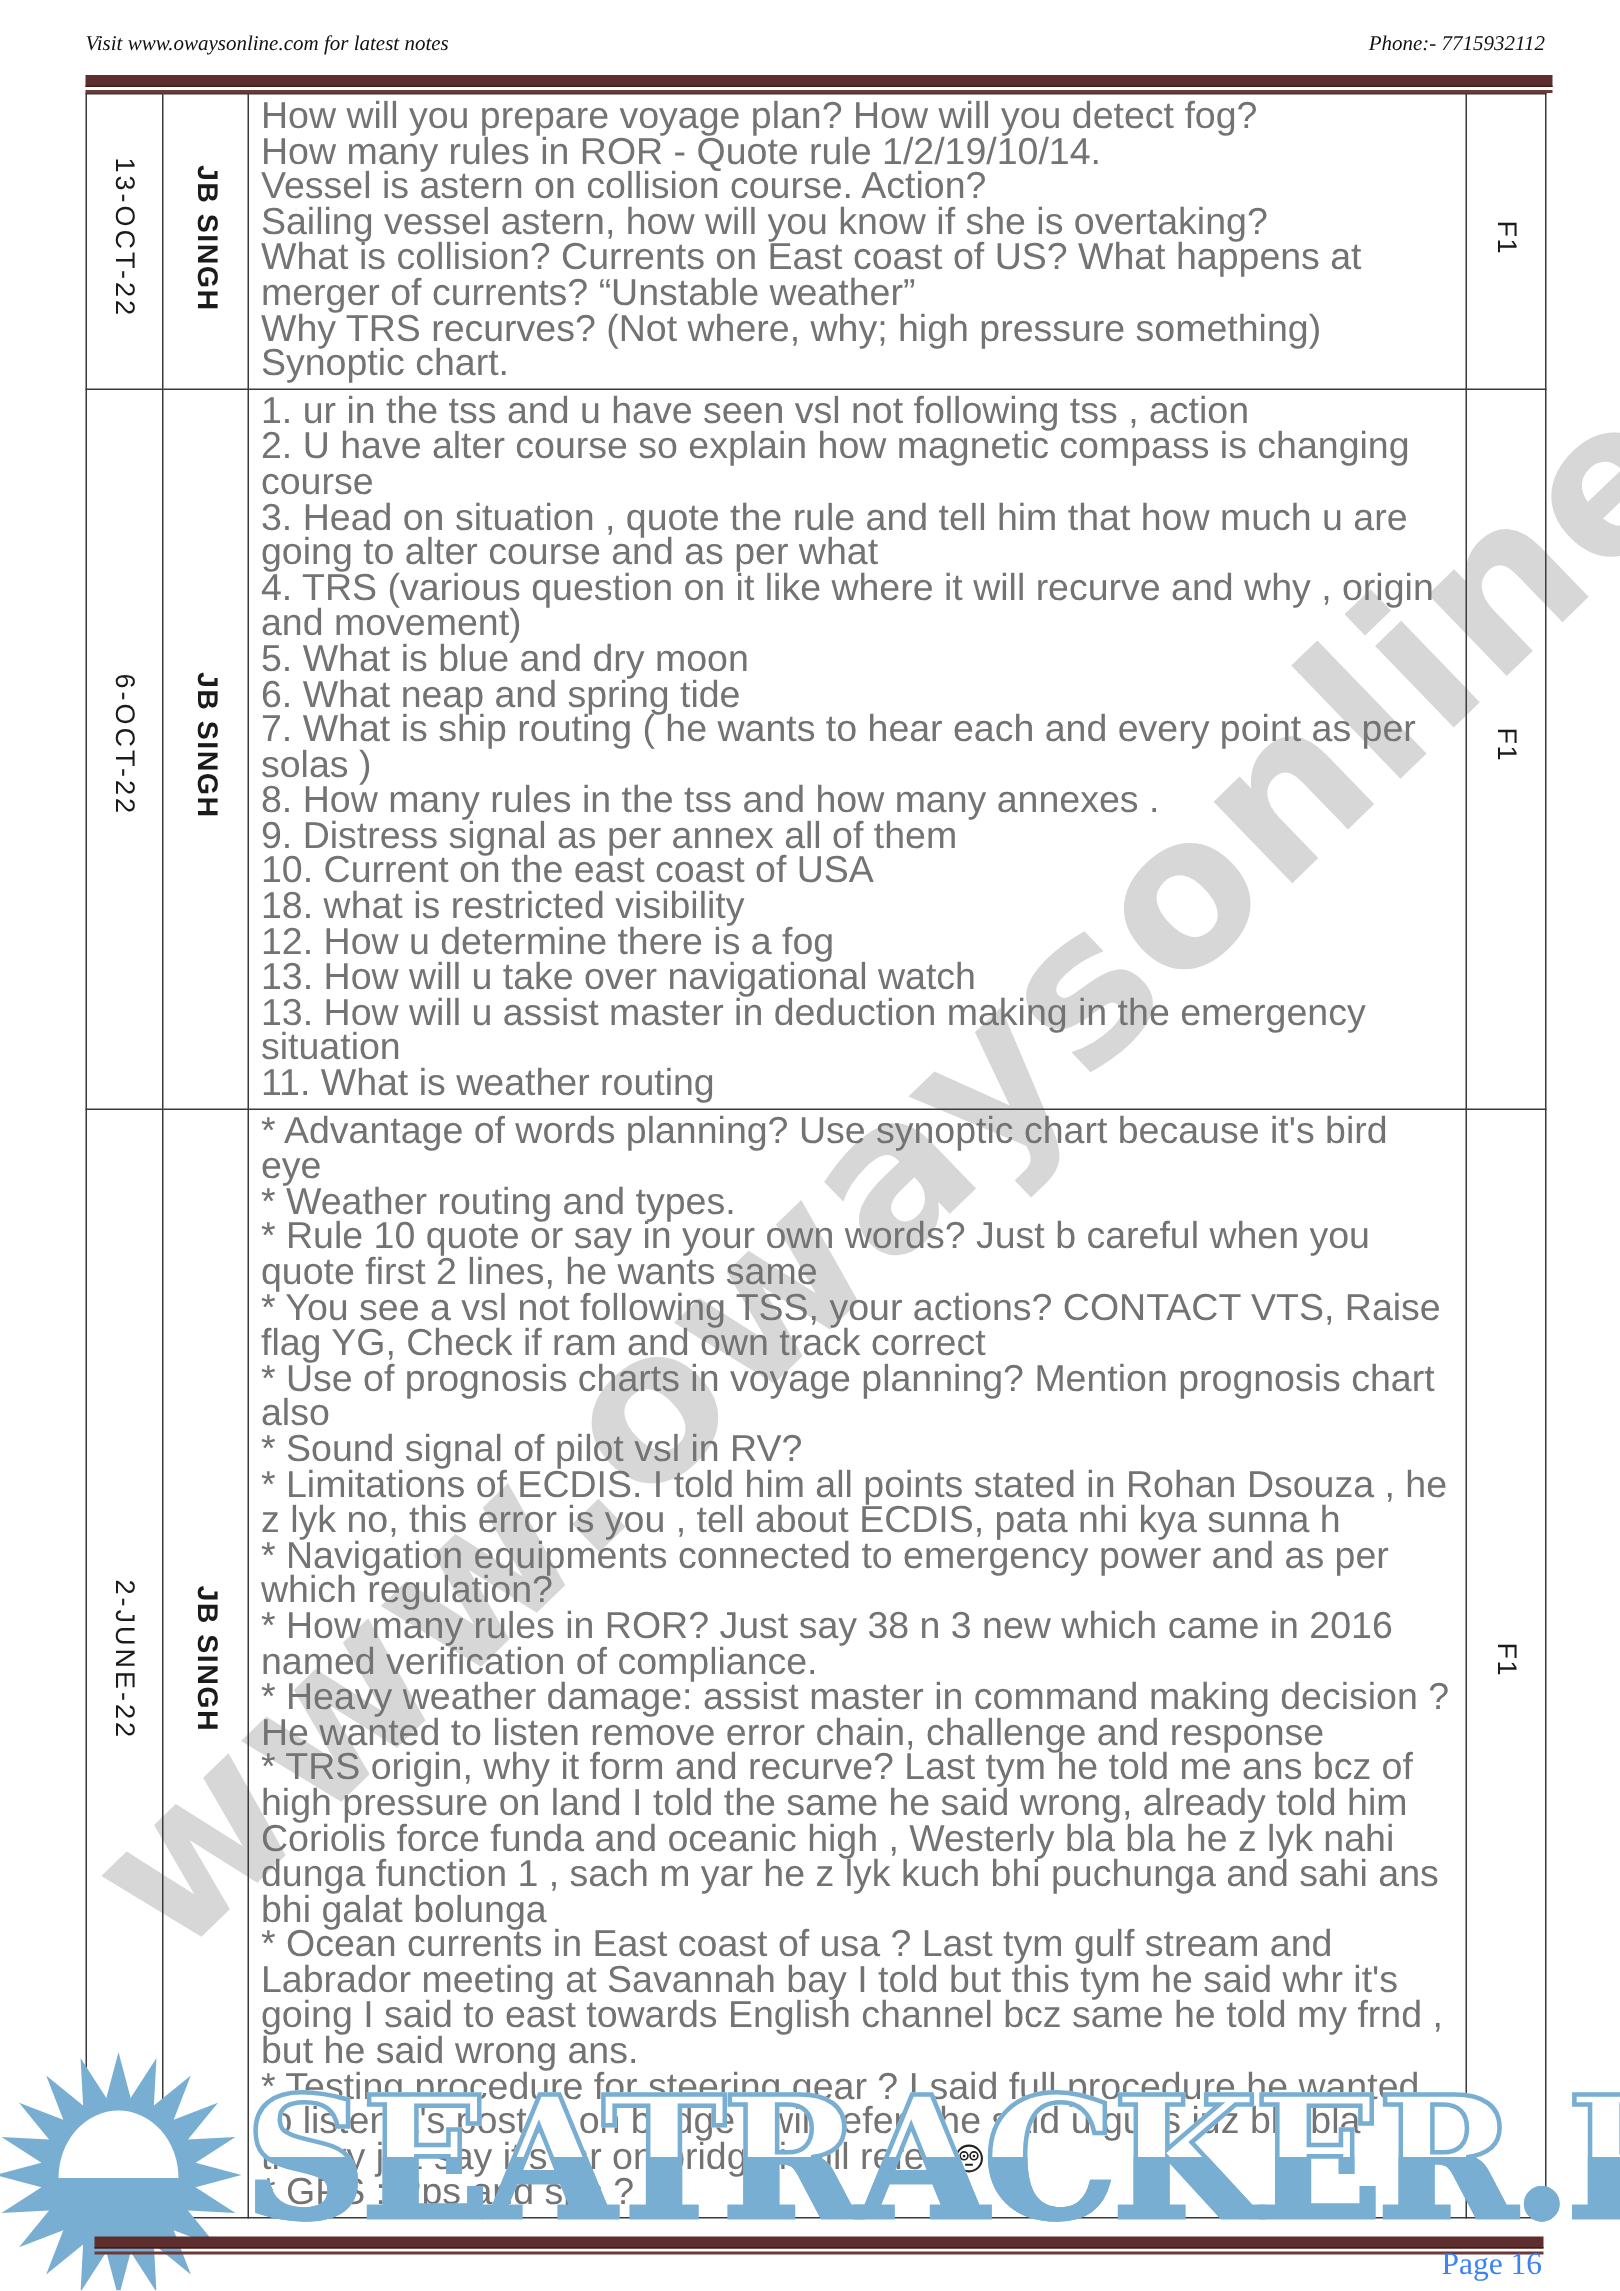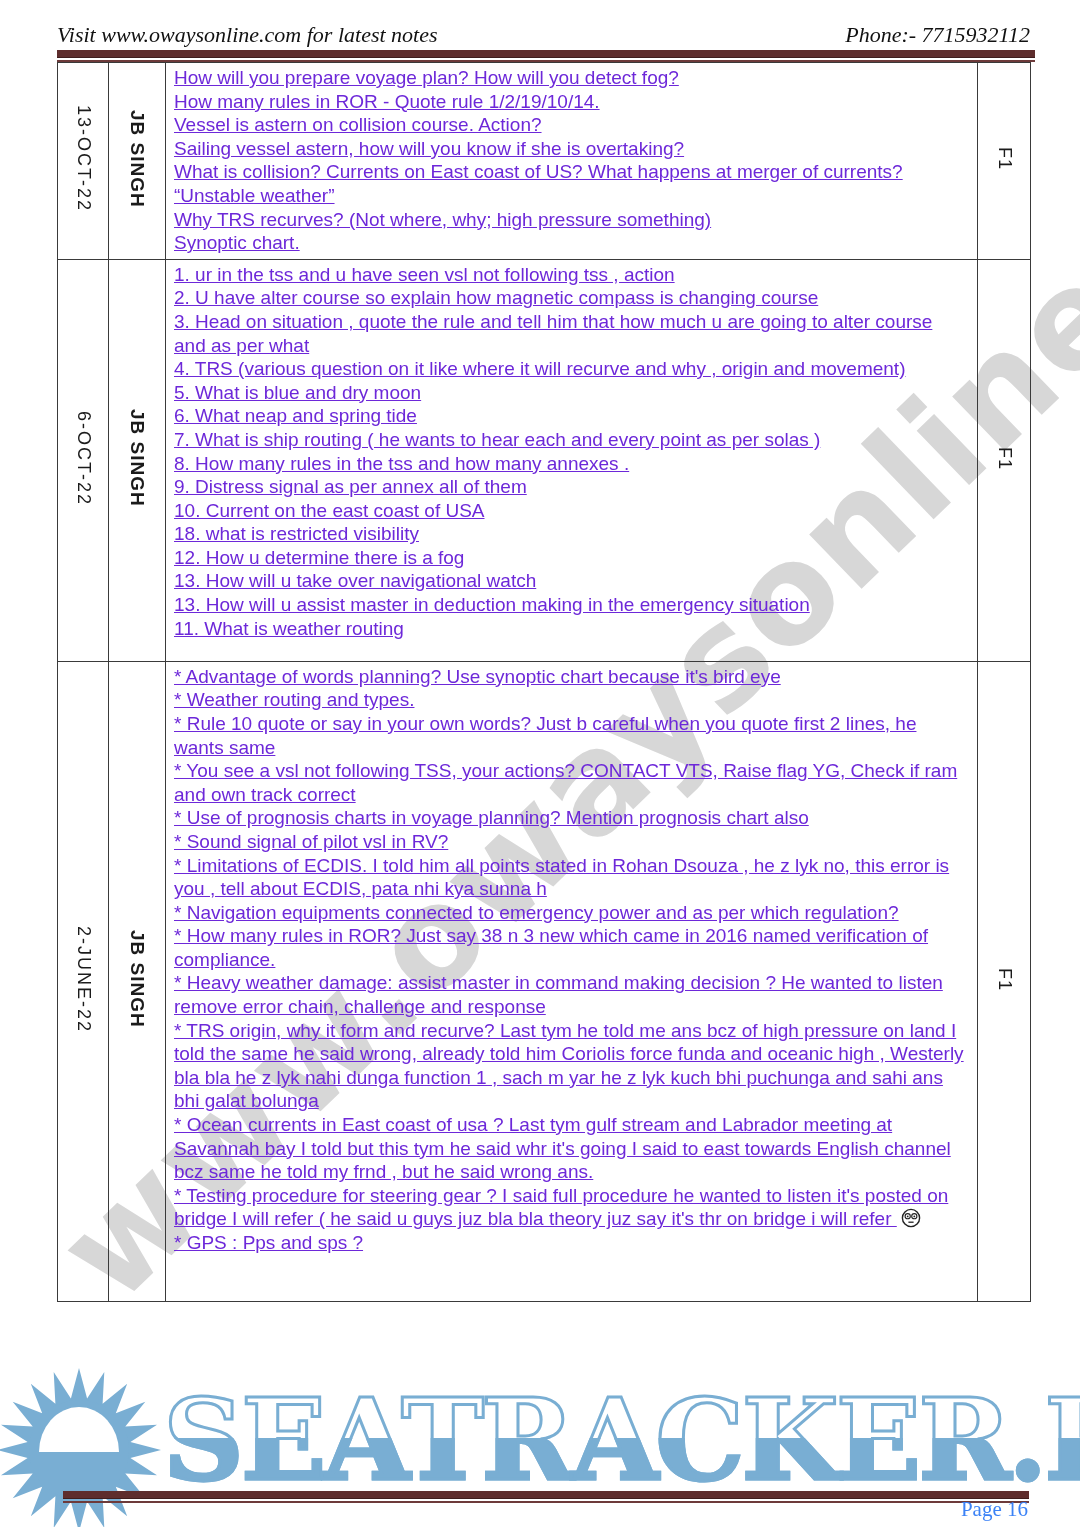--- a/index.html
+++ b/index.html
@@ -25,21 +25,21 @@
     transform:rotate(-44deg);
     z-index:0;
     white-space:nowrap;
     user-select:none;
   }
   
   .header{
     position:absolute; left:57px; top:22px; width:973px;
     display:flex; justify-content:space-between; align-items:baseline;
     font-family:"Liberation Serif", serif;
-    font-style:italic; font-size:22px; color:#111;
+    font-style:italic; font-size:14px; color:#111;
     z-index:2;
   }
   .rule{
     position:absolute; left:57px; width:978px; z-index:2;
   }
   .rule .thick{height:7px;background:#5e2d2d;border-bottom:1px solid #3f1d1d;}
   .rule .gap{height:2px;background:transparent;}
   .rule .thin{height:2px;background:#6d3a3a;}
   .rule-top{top:50px;}
   .rule-bottom{top:1491px;left:63px;width:966px;}
@@ -65,24 +65,23 @@
     white-space:nowrap;
     font-size:18px;
     letter-spacing:2px;
     color:#1b1b1b;
   }
   td.vcell.name span{font-weight:bold;font-size:19px;letter-spacing:1px;}
   td.vcell.result span{font-size:18px;letter-spacing:1px;}
   td.content{vertical-align:top;}
   .lines{
     padding:3px 10px 4px 8px;
-    font-size:19px;
+    font-size:25px;
     line-height:23.6px;
-    color:#6d28d9;
-    text-decoration:underline;
+    color:#737373;
   }
   .content-line{margin:0;}
   .emoji-icon{
     display:inline-block;
     width:20px;height:20px;
     vertical-align:-3px;
     margin-left:4px;
   }
   
   .sun{

